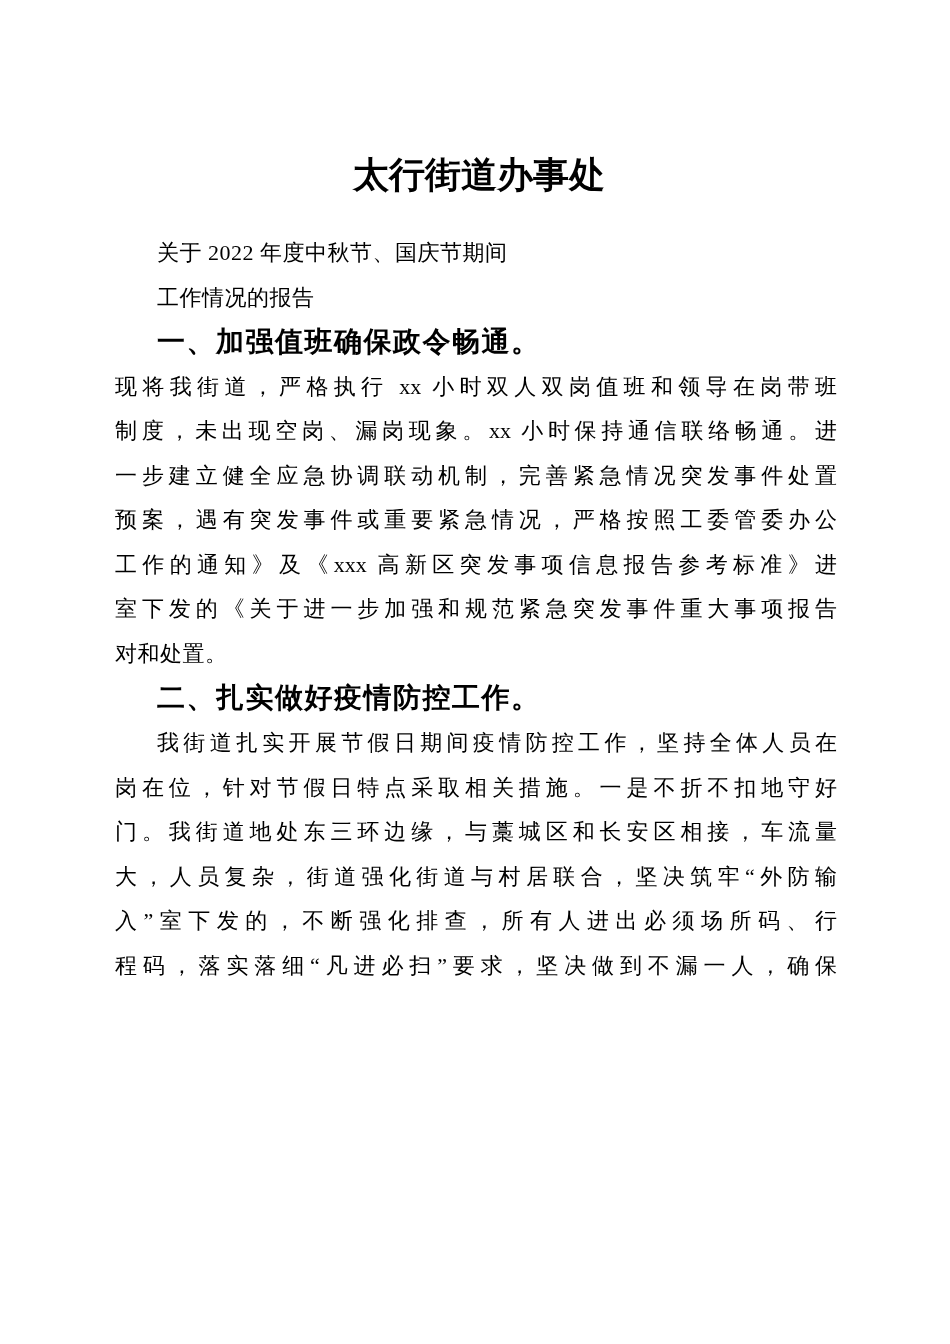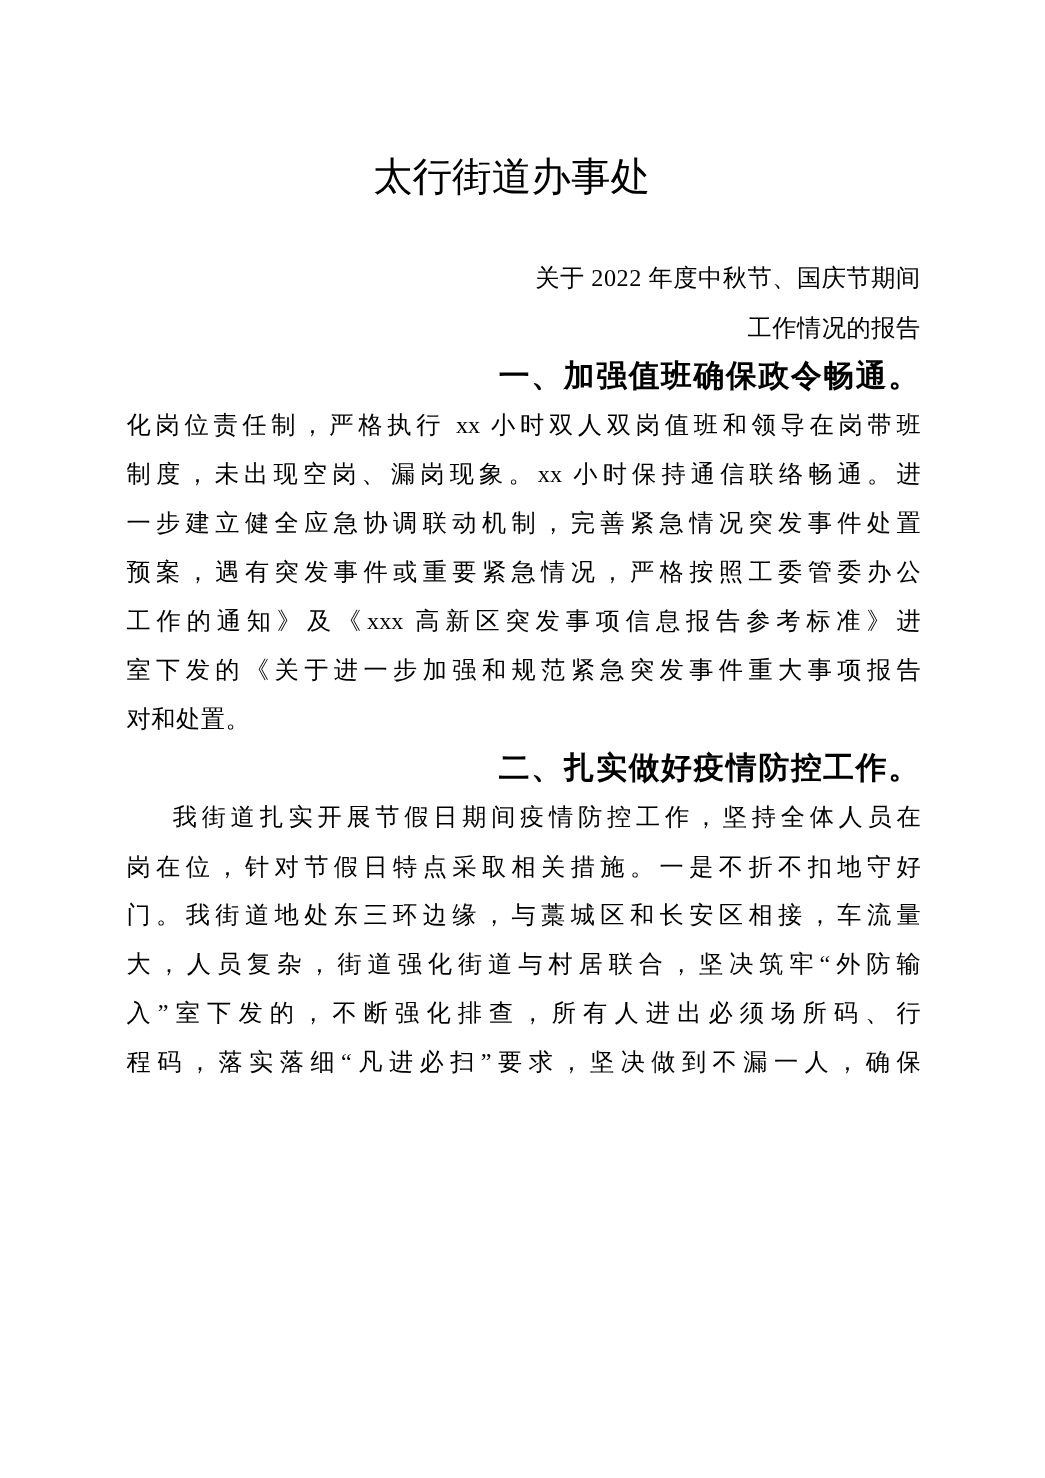--- a/index.html
+++ b/index.html
@@ -21,24 +21,24 @@
     top: 0;
     width: 950px;
     height: 1344px;
     background: #ffffff;
   }
   .doc-title {
     position: absolute;
     top: 138px;
     left: 0;
     width: 926px;
-    margin: 2px;
+    margin: 16px;
     text-align: center;
     font-family: "Liberation Serif", serif;
-    font-weight: normal;
+    font-weight: bold;
     font-size: 36px;
     line-height: 42px;
     letter-spacing: 0px;
     color: #000000;
   }
   .doc-body {
     position: absolute;
     top: 231px;
     left: 115px;
     width: 722px;
@@ -46,21 +46,20 @@
   .line {
     height: 44.55px;
     line-height: 44.55px;
     font-size: 22px;
     color: #000000;
     letter-spacing: 0.5px;
     white-space: nowrap;
   }
   .line.indent {
     padding-left: 42px;
-    text-align: right;
   }
   .line.full {
     white-space: normal;
     text-align: justify;
     text-align-last: justify;
     text-justify: inter-character;
     letter-spacing: 0;
     overflow: hidden;
   }
   .line.heading {
@@ -72,21 +71,21 @@
 </style>
 </head>
 <body>
 
 <div class="page">
   <h1 class="doc-title">太行街道办事处</h1>
   <div class="doc-body">
       <div class="line body indent">关于 2022 年度中秋节、国庆节期间</div>
       <div class="line body indent">工作情况的报告</div>
       <div class="line heading indent">一、加强值班确保政令畅通。</div>
-      <div class="line body full">化岗位责任制，严格执行 xx 小时双人双岗值班和领导在岗带班</div>
+      <div class="line body full">现将我街道，严格执行 xx 小时双人双岗值班和领导在岗带班</div>
       <div class="line body full">制度，未出现空岗、漏岗现象。xx 小时保持通信联络畅通。进</div>
       <div class="line body full">一步建立健全应急协调联动机制，完善紧急情况突发事件处置</div>
       <div class="line body full">预案，遇有突发事件或重要紧急情况，严格按照工委管委办公</div>
       <div class="line body full">工作的通知》及《xxx 高新区突发事项信息报告参考标准》进</div>
       <div class="line body full">室下发的《关于进一步加强和规范紧急突发事件重大事项报告</div>
       <div class="line body">对和处置。</div>
       <div class="line heading indent">二、扎实做好疫情防控工作。</div>
       <div class="line body indent full">我街道扎实开展节假日期间疫情防控工作，坚持全体人员在</div>
       <div class="line body full">岗在位，针对节假日特点采取相关措施。一是不折不扣地守好</div>
       <div class="line body full">门。我街道地处东三环边缘，与藁城区和长安区相接，车流量</div>

